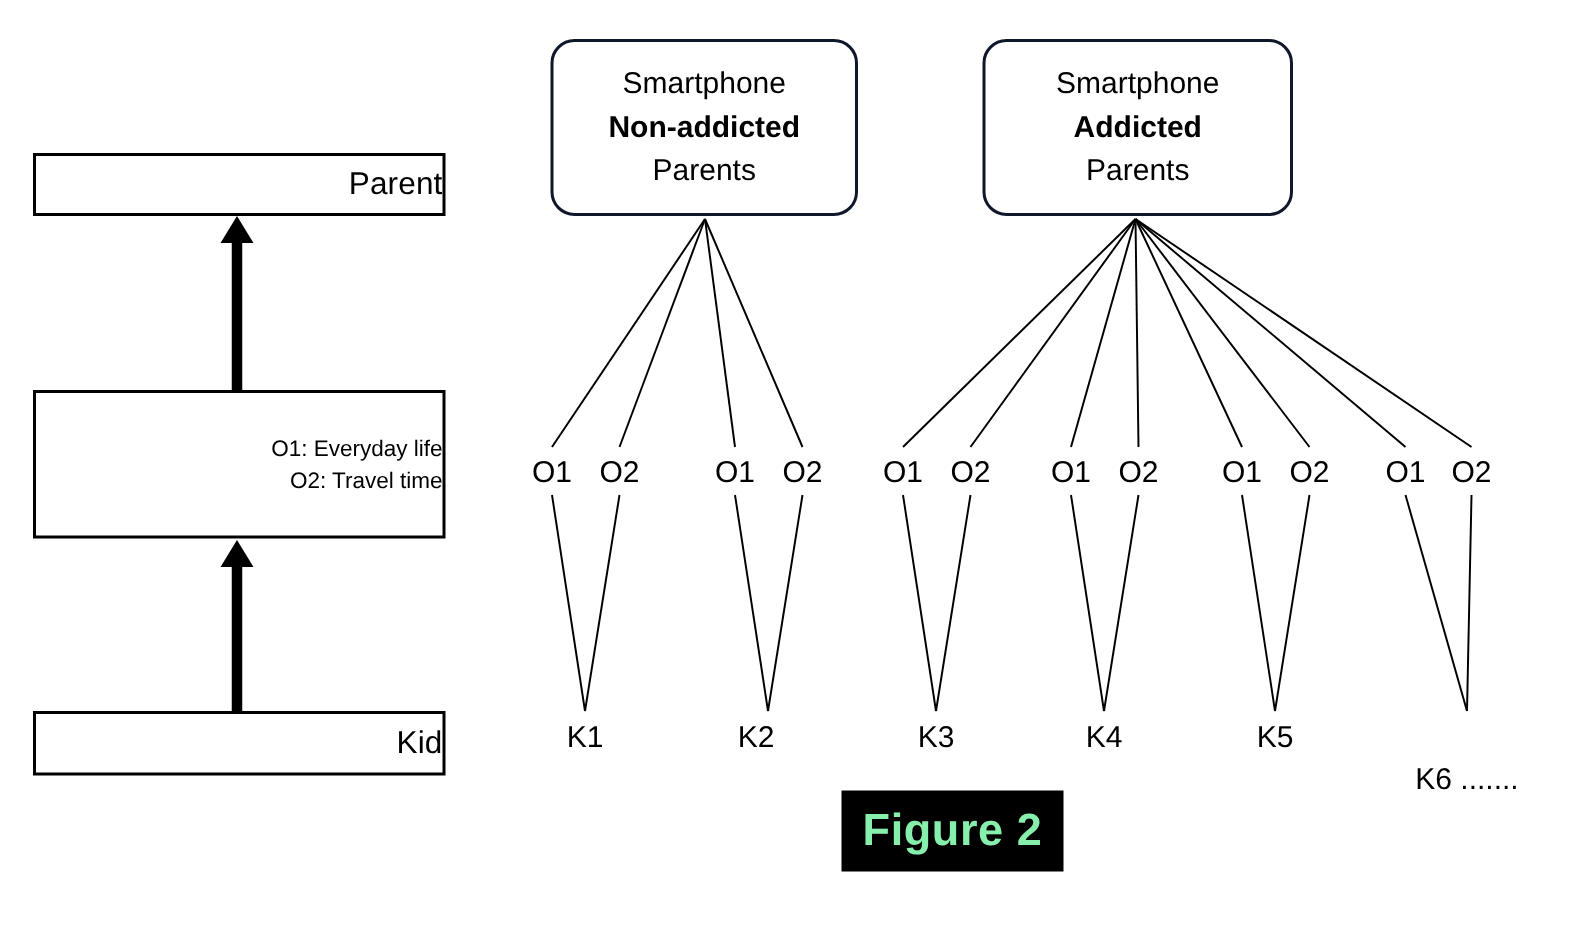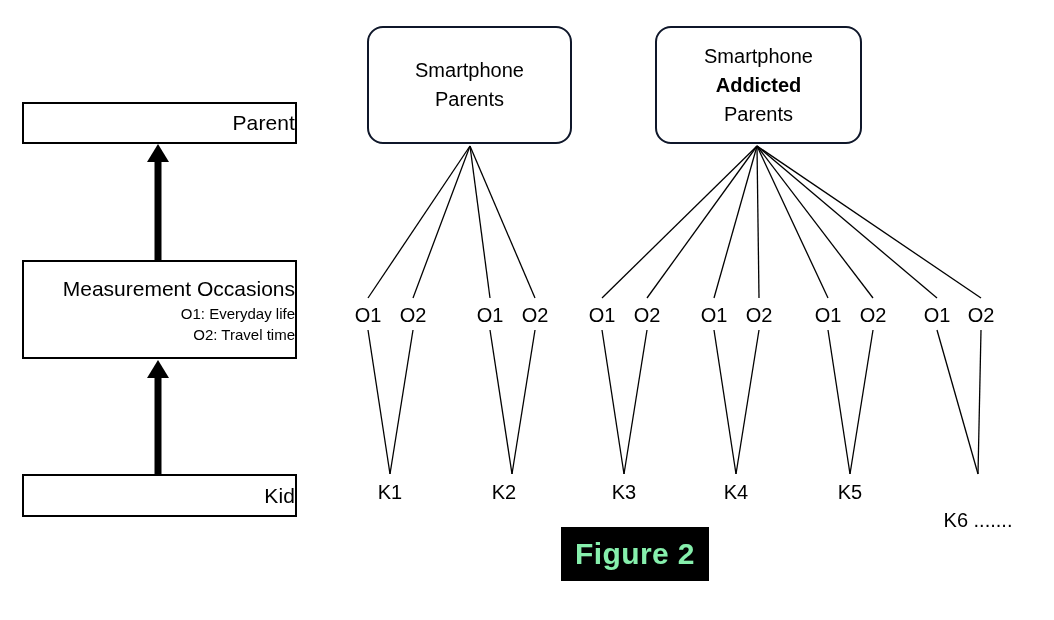--- a/index.html
+++ b/index.html
@@ -108,31 +108,31 @@
   .arrow-head { fill: #000; }
 </style>
 </head>
 <body>
 
 <div class="legend-box" id="legend-parent">
   <div class="legend-title">Parent</div>
 </div>
 
 <div class="legend-box" id="legend-measure">
-  <div class="legend-measure-title">Measurement Occasions</div>
   <div class="legend-sub">O1: Everyday life</div>
   <div class="legend-sub">O2: Travel time</div>
 </div>
 
 <div class="legend-box" id="legend-kid">
   <div class="legend-title">Kid</div>
 </div>
 
 <div class="group-box" id="group-nonaddicted">
   <div class="group-line">Smartphone</div>
+  <div class="group-line strong">Non-addicted</div>
   <div class="group-line">Parents</div>
 </div>
 
 <div class="group-box" id="group-addicted">
   <div class="group-line">Smartphone</div>
   <div class="group-line strong">Addicted</div>
   <div class="group-line">Parents</div>
 </div>
 
 <svg id="connectors" viewBox="0 0 1054 620">

